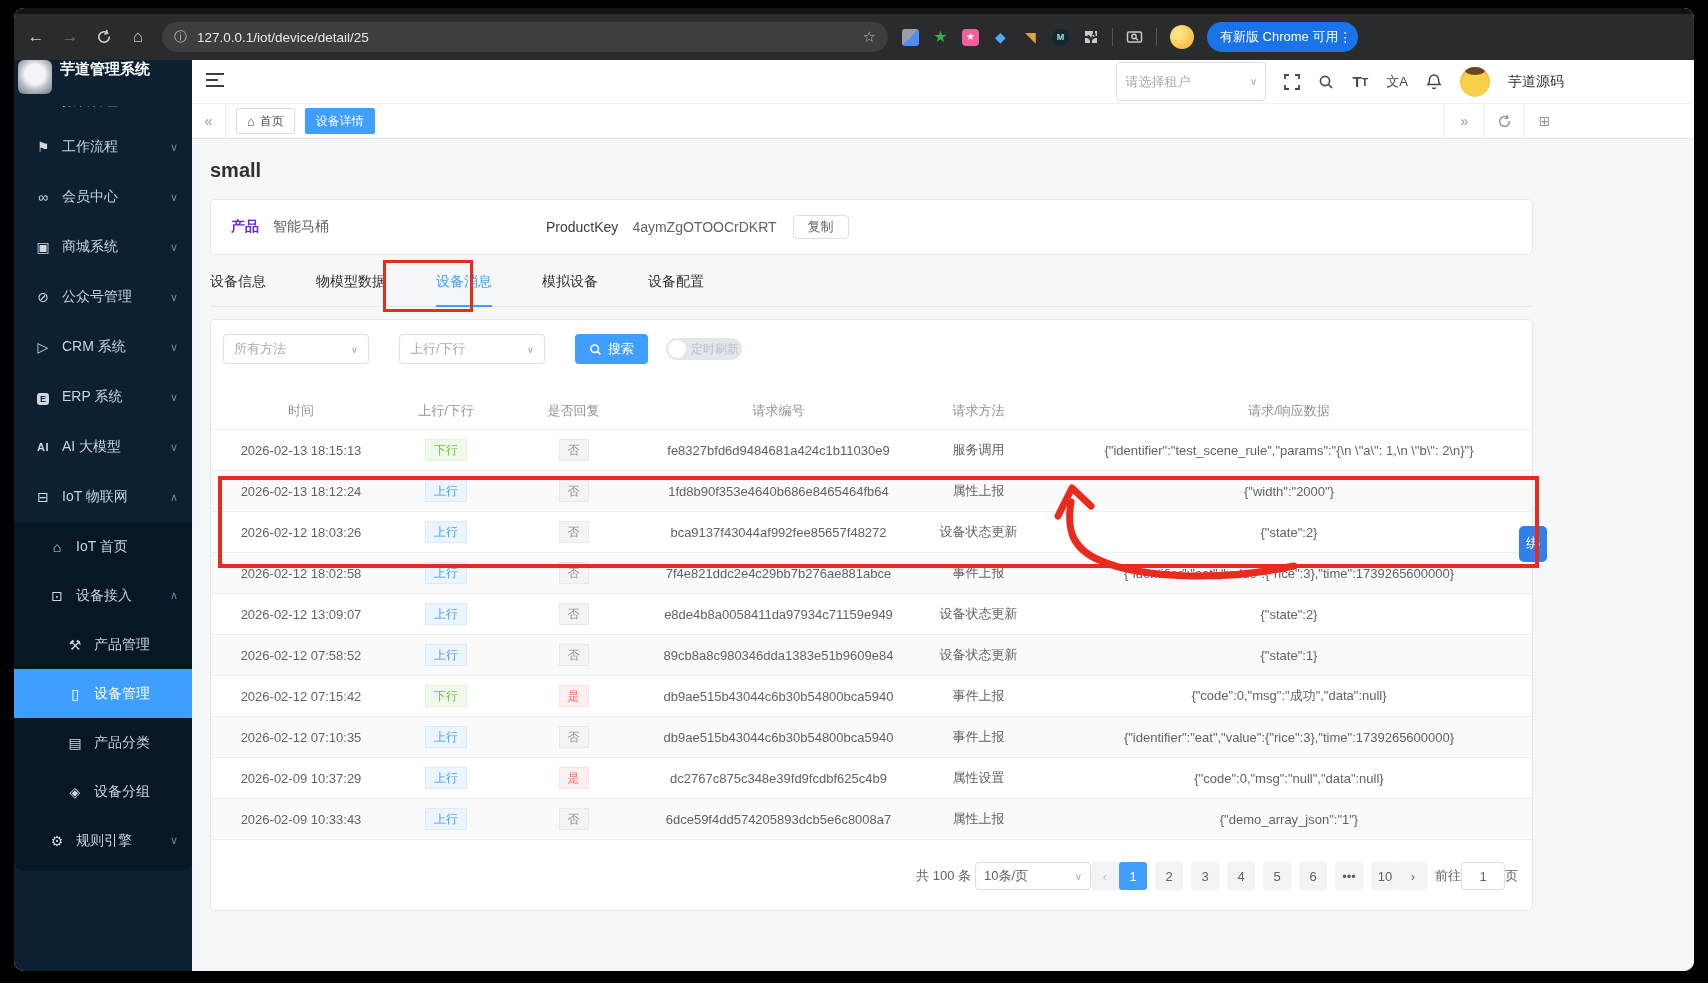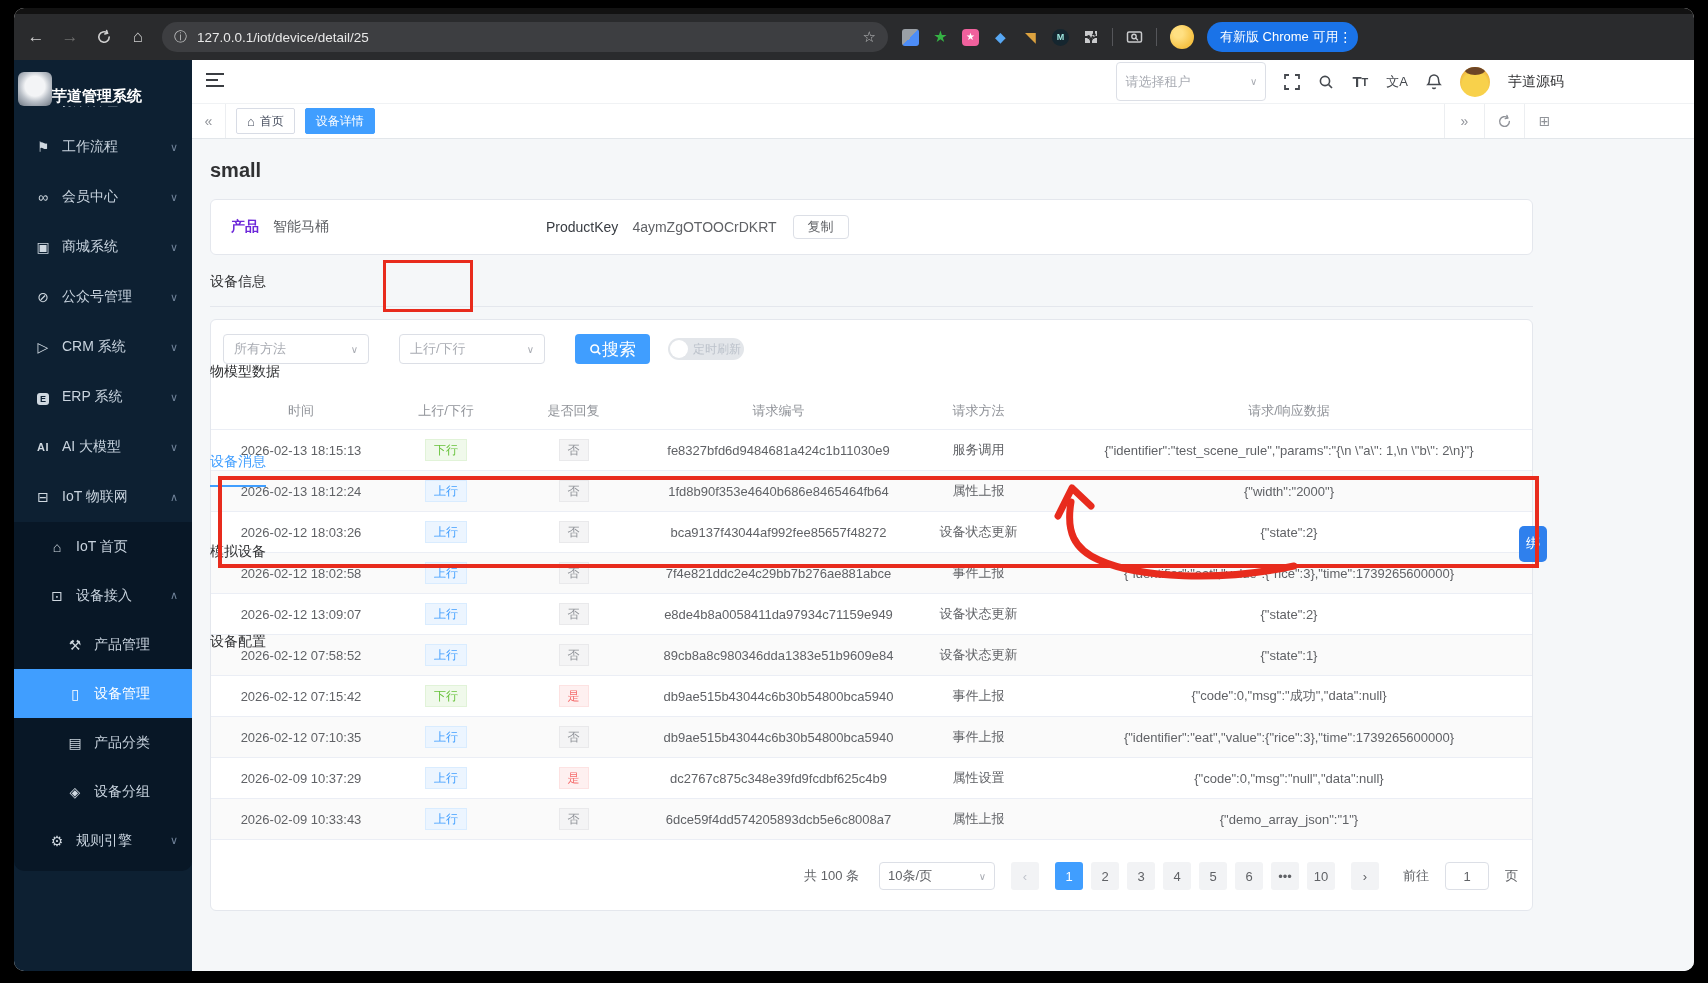--- a/index.html
+++ b/index.html
@@ -26,21 +26,21 @@
   .ext-m { background:#15262f; color:#9fe8e0; border-radius:50%; font-size:9px; font-weight:bold; }
   .ext-puzzle { color:#c9cacc; }
   .vsep { width:1px; height:18px; background:#55565a; }
   .face { width:24px; height:24px; border-radius:50%; background:radial-gradient(circle at 35% 35%, #ffe082 20%, #f6c244 70%); position:relative; }
   .update-pill { height:30px; background:#1a73e8; border-radius:15px; color:#fff; font-size:13px; display:flex; align-items:center; padding:0 6px 0 13px; white-space:nowrap; }
   .update-pill .dots { font-size:14px; letter-spacing:0; }
 
   
   .app { display:flex; height:911px; }
   .sidebar { width:178px; background:#0d2032; color:#c8d3de; flex:0 0 auto; display:flex; flex-direction:column; overflow:hidden; }
-  .logo-row { height:46px; display:flex; align-items:flex-end; padding:0 26px 0 4px; flex:0 0 auto; }
+  .logo-row { height:46px; display:flex; align-items:flex-start; padding:0 26px 0 4px; gap:8px; flex:0 0 auto; }
   .logo-img { width:34px; height:34px; border-radius:6px; background:radial-gradient(circle at 50% 42%, #f3f4f6 38%, #b9bfc7 60%, #6b7480 100%); }
   .logo-title { color:#fff; font-size:15px; font-weight:bold; white-space:nowrap; }
   .menu { flex:1; }
   .clip-outer { height:16px; overflow:hidden; }
   .clip-outer .menu-item { margin-top:-30px; }
   .menu-item { height:50px; display:flex; align-items:center; padding:0 14px 0 20px; font-size:14px; cursor:pointer; white-space:nowrap; }
   .mi-icon { width:18px; text-align:center; margin-right:10px; font-size:14px; color:#cfd8e0; flex:0 0 auto; }
   .mi-icon.small-txt { font-size:11px; font-weight:bold; letter-spacing:.5px; }
   .mi-icon .erp-box { display:inline-block; background:#cfd8e0; color:#0d2032; font-size:9px; font-weight:bold; border-radius:3px; padding:1px 3px; }
   .chev { margin-left:auto; font-size:11px; color:#71839a; }
@@ -74,30 +74,30 @@
   .content-w { width:1323px; }
   .page-title { font-size:20px; font-weight:bold; color:#303133; height:26px; }
 
   .product-card { margin-top:14px; height:56px; background:#fff; border:1px solid #e4e7ed; border-radius:6px; display:flex; align-items:center; padding:0 20px; position:relative; }
   .kv-label { font-size:14px; color:#6d28d9; font-weight:bold; }
   .kv-value { font-size:14px; color:#606266; margin-left:14px; }
   .pk-group { position:absolute; left:335px; display:flex; align-items:center; }
   .pk-group .kv-label { font-weight:normal; color:#383c42; }
   .copy-btn { margin-left:16px; height:24px; border:1px solid #dcdfe6; border-radius:4px; background:#fff; color:#606266; font-size:13px; padding:0 14px; cursor:pointer; }
 
-  .detail-tabs { margin-top:12px; display:flex; gap:50px; border-bottom:1px solid #e4e7ed; height:40px; align-items:flex-start;flex-direction:column; }
+  .detail-tabs { margin-top:12px; display:flex; gap:50px; border-bottom:1px solid #e4e7ed; height:40px; align-items:flex-start; }
   .dtab { font-size:14px; color:#303133; padding:6px 0 14px; cursor:pointer; border-bottom:2px solid transparent; white-space:nowrap; }
   .dtab.active { color:#409eff; border-bottom-color:#409eff; }
 
   .big-card { margin-top:12px; background:#fff; border:1px solid #e4e7ed; border-radius:6px; padding:14px 0 0; margin-bottom:14px; }
   .filter-row { display:flex; align-items:center; padding:0 12px; height:30px; }
   .f-select { width:146px; height:30px; border:1px solid #dcdfe6; border-radius:4px; background:#fff; display:flex; align-items:center; padding:0 10px; color:#a8abb2; font-size:13px; }
   .f-select .chev2 { margin-left:auto; color:#a8abb2; font-size:10px; }
   .f-select + .f-select { margin-left:30px; }
-  .search-btn { margin-left:30px; height:30px; background:#409eff; border:none; border-radius:4px; color:#fff; font-size:17px; display:flex; align-items:center; padding:0 14px; cursor:pointer; }
+  .search-btn { margin-left:30px; height:30px; background:#409eff; border:none; border-radius:4px; color:#fff; font-size:13px; display:flex; align-items:center; gap:6px; padding:0 14px; cursor:pointer; }
   .switch { margin-left:18px; width:76px; height:22px; border-radius:11px; background:#e3e6ea; display:flex; align-items:center; padding:0 8px 0 2px; gap:5px; cursor:pointer; }
   .switch .knob { width:18px; height:18px; border-radius:50%; background:#fff; flex:0 0 auto; }
   .switch .sw-label { font-size:12px; color:#bcc2cb; white-space:nowrap; }
 
   .msg-table { margin-top:28px; font-size:13px; }
   .t-row { display:flex; align-items:center; height:41px; border-bottom:1px solid #ebeef5; color:#606266; }
   .t-head { height:38px; color:#909399; }
   .t-body .t-row:nth-child(even) { background:#fafafa; }
   .col { text-align:center; white-space:nowrap; overflow:hidden; }
   .col-time { width:180px; }
@@ -105,21 +105,21 @@
   .col-reply { width:145px; }
   .col-id { width:265px; }
   .col-method { width:135px; }
   .col-data { flex:1; padding:0 6px; }
   .badge { display:inline-block; padding:4px 8px; border-radius:0; font-size:12px; line-height:1; border:1px solid transparent; }
   .badge-blue { background:#ecf5ff; border-color:#d9ecff; color:#409eff; }
   .badge-green { background:#f0f9eb; border-color:#e1f3d8; color:#67c23a; }
   .badge-gray { background:#f4f4f5; border-color:#e9e9eb; color:#909399; }
   .badge-red { background:#fef0f0; border-color:#fde2e2; color:#f56c6c; }
 
-  .pagination { display:flex; align-items:center; justify-content:flex-end; gap:16px; padding:22px 14px 20px; font-size:13px; color:#606266; }
+  .pagination { display:flex; align-items:center; justify-content:flex-end; gap:0; padding:22px 14px 20px; font-size:13px; color:#606266; }
   .pg-total { margin-right:4px; white-space:nowrap; }
   .pg-size { width:116px; height:28px; border:1px solid #dcdfe6; border-radius:4px; display:flex; align-items:center; padding:0 8px; color:#606266; background:#fff; }
   .pg-size .chev2 { margin-left:auto; color:#a8abb2; font-size:10px; }
   .page-btn { min-width:28px; height:28px; border:none; border-radius:3px; background:#f2f3f5; color:#606266; font-size:13px; cursor:pointer; font-family:inherit; }
   .page-btn.active { background:#409eff; color:#fff; }
   .page-btn.nav { color:#606266; }
   .page-btn.disabled { color:#c0c4cc; cursor:default; }
   .pg-goto { margin-left:8px; white-space:nowrap; }
   .pg-input { width:44px; height:28px; border:1px solid #dcdfe6; border-radius:4px; text-align:center; font-size:13px; color:#606266; outline:none; font-family:inherit; }
 

